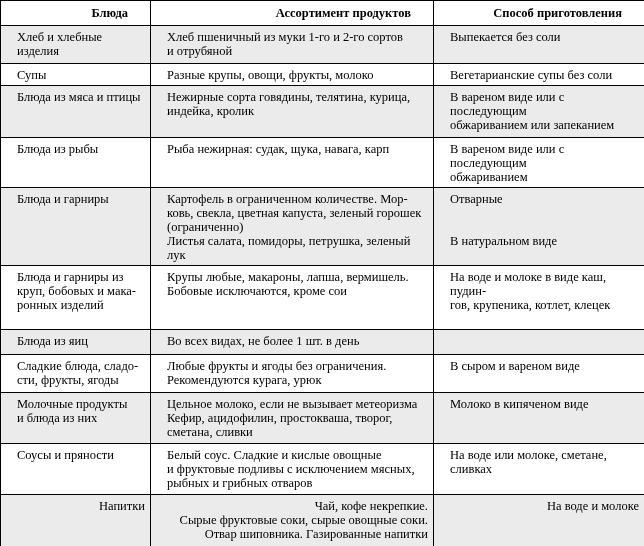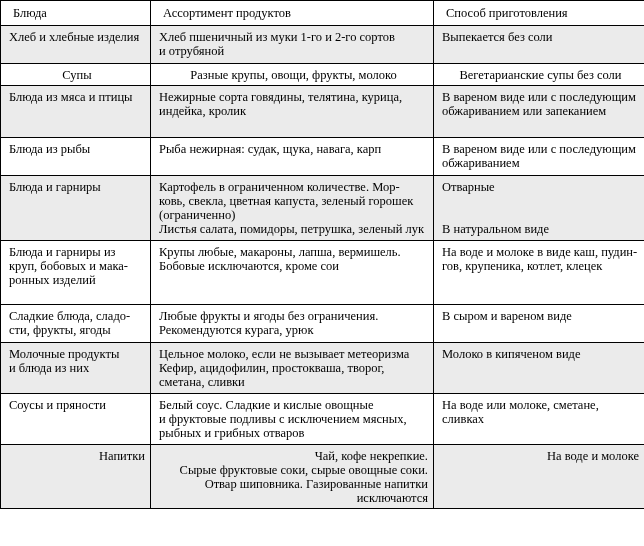--- a/index.html
+++ b/index.html
@@ -15,29 +15,29 @@
     table-layout: fixed;
     font-size: 12.5px;
     line-height: 14px;
   }
   .diet-table col.c1 { width: 150px; }
   .diet-table col.c2 { width: 283px; }
   .diet-table col.c3 { width: 211px; }
   .diet-table th, .diet-table td {
     border: 1px solid #000000;
     vertical-align: top;
-    padding: 4px 5px 3px 8px;
+    padding: 4px 5px 3px 16px;
     white-space: pre-line;
     overflow: hidden;
   }
   .diet-table th {
-    font-weight: normal;
-    text-align: left;
+    font-weight: bold;
+    text-align: right;
     vertical-align: middle;
-    padding: 3px 12px;
+    padding: 3px 22px;
     white-space: normal;
   }
   .diet-table tr.shaded td {
     background: #ebebeb;
   }
 </style>
 </head>
 <body>
 
 <table class="diet-table">
@@ -53,21 +53,21 @@
       <th>Способ приготовления</th>
     </tr>
   </thead>
   <tbody>
     <tr class="shaded" style="height:38px;">
       <td>Хлеб и хлебные изделия</td>
       <td>Хлеб пшеничный из муки 1-го и 2-го сортов
 и отрубяной</td>
       <td>Выпекается без соли</td>
     </tr>
-    <tr style="height:17px;text-align:center;">
+    <tr style="height:17px;">
       <td>Супы</td>
       <td>Разные крупы, овощи, фрукты, молоко</td>
       <td>Вегетарианские супы без соли</td>
     </tr>
     <tr class="shaded" style="height:52px;">
       <td>Блюда из мяса и птицы</td>
       <td>Нежирные сорта говядины, телятина, курица,
 индейка, кролик</td>
       <td>В вареном виде или с последующим
 обжариванием или запеканием</td>
@@ -91,20 +91,25 @@
     </tr>
     <tr style="height:64px;">
       <td>Блюда и гарниры из
 круп, бобовых и мака-
 ронных изделий</td>
       <td>Крупы любые, макароны, лапша, вермишель.
 Бобовые исключаются, кроме сои</td>
       <td>На воде и молоке в виде каш, пудин-
 гов, крупеника, котлет, клецек</td>
     </tr>
+    <tr class="shaded" style="height:25px;">
+      <td>Блюда из яиц</td>
+      <td>Во всех видах, не более 1 шт. в день</td>
+      <td></td>
+    </tr>
     <tr style="height:38px;">
       <td>Сладкие блюда, сладо-
 сти, фрукты, ягоды</td>
       <td>Любые фрукты и ягоды без ограничения.
 Рекомендуются курага, урюк</td>
       <td>В сыром и вареном виде</td>
     </tr>
     <tr class="shaded" style="height:51px;">
       <td>Молочные продукты
 и блюда из них</td>

